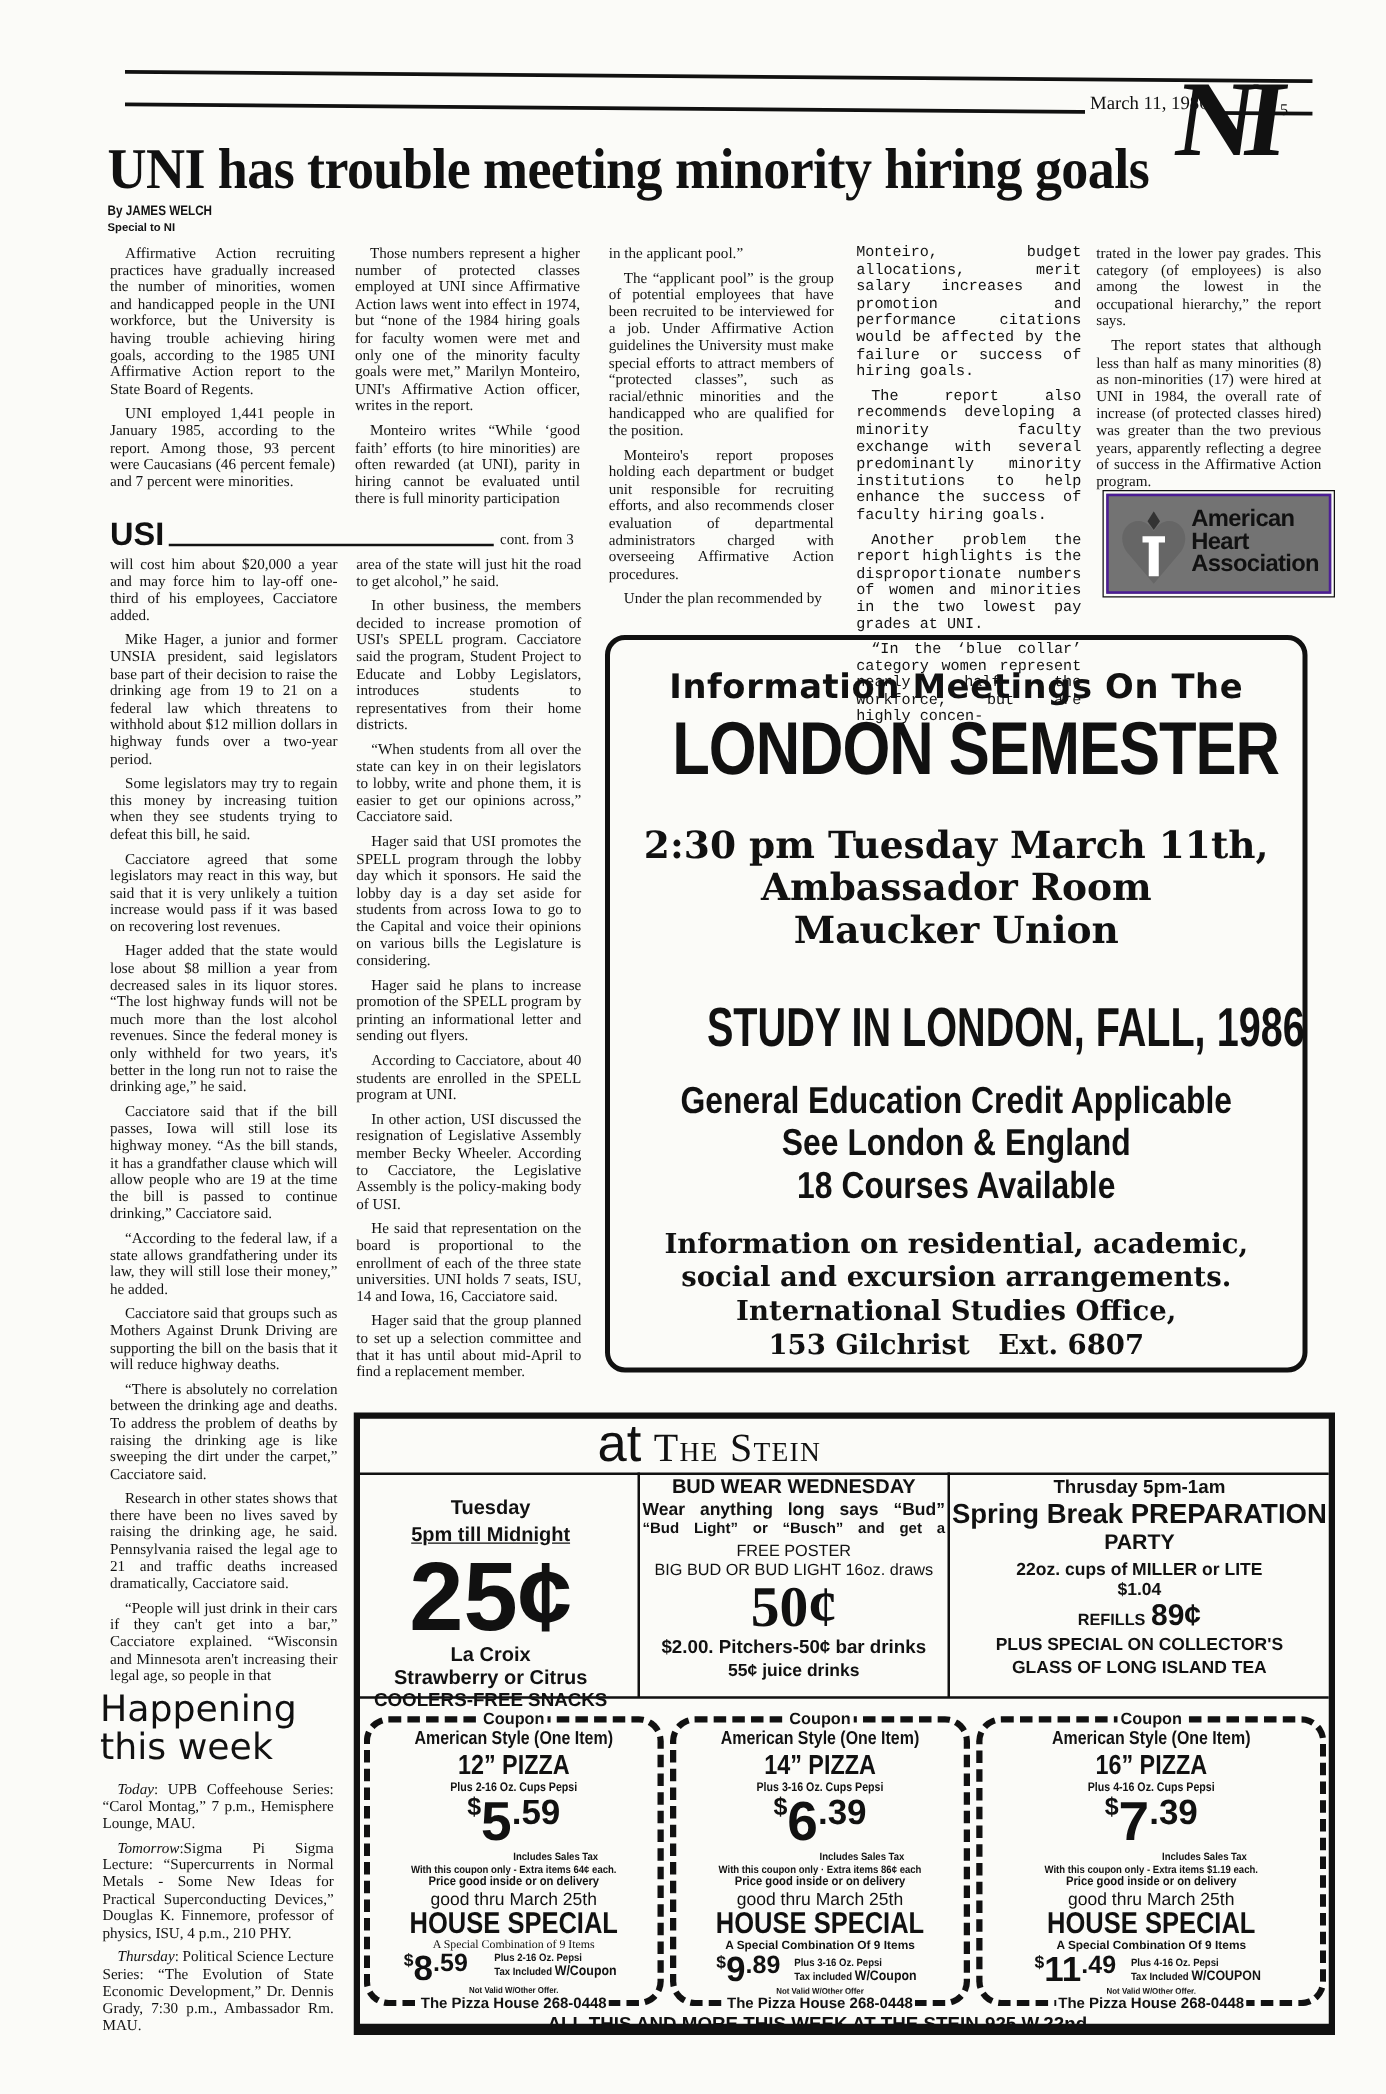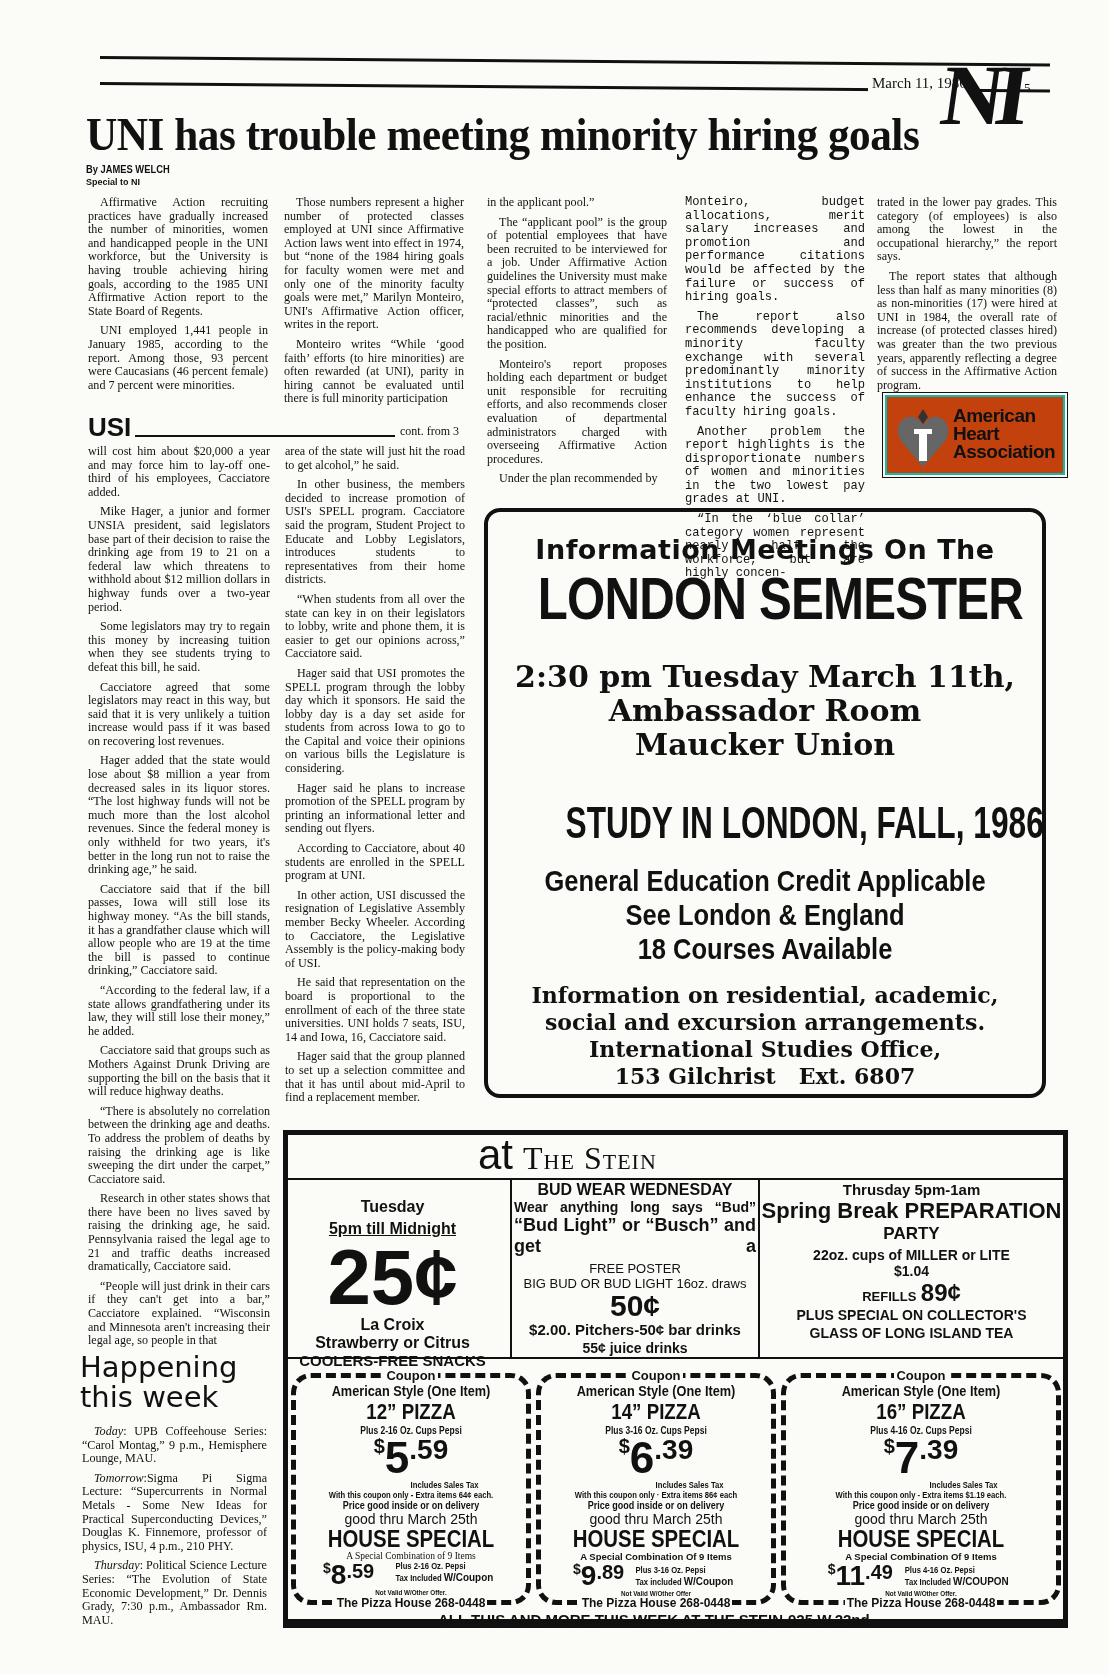--- a/index.html
+++ b/index.html
@@ -22,21 +22,21 @@
 
   .usi-head { font-family: "Liberation Sans", sans-serif; font-weight: bold; font-size: 26px; line-height: 1; }
   .usi-line { position: absolute; height: 2px; background: #111; }
   .cont { font-size: 12px; }
 
   .happening { font-family: "DejaVu Sans", sans-serif; font-size: 29px; line-height: 30px; font-weight: normal; }
   .happ p { text-indent: 12px; margin-bottom: 6px; }
   .happ i { font-style: italic; }
 
   
-  .aha { border: 2px solid #14b8a6; outline: 1px solid #111; outline-offset: 2px; background: #c2410c; }
+  .aha { border: 2px solid #4c1d95; outline: 1px solid #111; outline-offset: 2px; background: #737373; }
   .aha-text { font-family: "Liberation Sans", sans-serif; font-weight: bold; font-size: 19px; line-height: 18px; letter-spacing: -0.5px; }
 
   
   .london { border: 4px solid #111; border-radius: 16px; }
   .london .center { position: absolute; left: 0; right: 0; text-align: center; white-space: nowrap; }
   .lm1 { font-family: "DejaVu Sans", sans-serif; font-weight: bold; font-size: 27px; letter-spacing: 0.5px; }
   .lm2 { font-family: "Liberation Sans", sans-serif; font-weight: bold; font-size: 60px; letter-spacing: -1px; transform: scaleX(0.82); }
   .lm3 { font-family: "DejaVu Serif", serif; font-weight: bold; font-size: 30px; line-height: 33px; }
   .lm4 { font-family: "Liberation Sans", sans-serif; font-weight: bold; font-size: 44px; transform: scaleX(0.72); }
   .lm5 { font-family: "Liberation Sans", sans-serif; font-weight: bold; font-size: 30px; line-height: 33px; transform: scaleX(0.85); }
@@ -145,21 +145,21 @@
   <p>In other action, USI discussed the resignation of Legislative Assembly member Becky Wheeler. According to Cacciatore, the Legislative Assembly is the policy-making body of USI.</p>
   <p>He said that representation on the board is proportional to the enrollment of each of the three state universities. UNI holds 7 seats, ISU, 14 and Iowa, 16, Cacciatore said.</p>
   <p>Hager said that the group planned to set up a selection committee and that it has until about mid-April to find a replacement member.</p>
 </div>
 
 <div class="abs happening" style="left:80px; top:1352px;">
   <div>Happening</div>
   <div>this week</div>
 </div>
 <div class="col happ" style="left:82px; top:1425px; width:185px;">
-  <p><i>Today</i><span>: UPB Coffeehouse Series: “Carol Montag,” 9 p.m., Hemisphere Lounge, MAU.</span></p>
+  <p><i>Today</i><span>: UPB Coffeehouse Series: “Carol Montag,” 7 p.m., Hemisphere Lounge, MAU.</span></p>
   <p><i>Tomorrow</i><span>:Sigma Pi Sigma Lecture: “Supercurrents in Normal Metals - Some New Ideas for Practical Superconducting Devices,” Douglas K. Finnemore, professor of physics, ISU, 4 p.m., 210 PHY.</span></p>
   <p><i>Thursday</i><span>: Political Science Lecture Series: “The Evolution of State Economic Development,” Dr. Dennis Grady, 7:30 p.m., Ambassador Rm. MAU.</span></p>
 </div>
 
 <div class="abs london" style="left:484px; top:508px; width:562px; height:590px;">
   <div class="center lm1" style="top:22px;">Information Meetings On The</div>
   <div class="center lm2" style="top:52px;">LONDON SEMESTER</div>
   <div class="center lm3" style="top:148px;">2:30 pm Tuesday March 11th,</div>
   <div class="center lm3" style="top:182px;">Ambassador Room</div>
   <div class="center lm3" style="top:216px;">Maucker Union</div>
@@ -188,24 +188,24 @@
     <div style="font-size:16px; margin-top:4px;text-decoration:underline;">5pm till Midnight</div>
     <div class="big-cents" style="font-size:78px; margin-top:0px;">25¢</div>
     <div style="font-size:16px;">La Croix</div>
     <div style="font-size:16px;">Strawberry or Citrus</div>
     <div style="font-size:15px;">COOLERS-FREE SNACKS</div>
   </div>
 
   <div class="sc" style="left:224px; top:46px; width:246px;">
     <div style="font-size:16px;">BUD WEAR WEDNESDAY</div>
     <div style="font-size:14px; text-align:justify; text-align-last:justify; padding:0 2px;">Wear anything long says “Bud”</div>
-    <div style="font-size:18px; text-align:justify; text-align-last:justify; padding:0 2px;">“Bud Light” or “Busch” and get a</div>
+    <div style="font-size:12px; text-align:justify; text-align-last:justify; padding:0 2px;">“Bud Light” or “Busch” and get a</div>
     <div style="font-size:13px; font-weight:normal; margin-top:4px;">FREE POSTER</div>
     <div style="font-size:13px; font-weight:normal;">BIG BUD OR BUD LIGHT 16oz. draws</div>
-    <div class="big-cents" style="font-size:30px;">50¢</div>
+    <div class="big-cents" style="font-size:46px;font-family:Liberation Serif, serif;">50¢</div>
     <div style="font-size:15px;">$2.00. Pitchers-50¢ bar drinks</div>
     <div style="font-size:14px; margin-top:2px;">55¢ juice drinks</div>
   </div>
 
   <div class="sc" style="left:472px; top:46px; width:303px;">
     <div style="font-size:15px;">Thrusday 5pm-1am</div>
     <div style="font-size:22px;">Spring Break PREPARATION</div>
     <div style="font-size:17px;">PARTY</div>
     <div style="font-size:14px; margin-top:3px;">22oz. cups of MILLER or LITE</div>
     <div style="font-size:14px;">$1.04</div>

